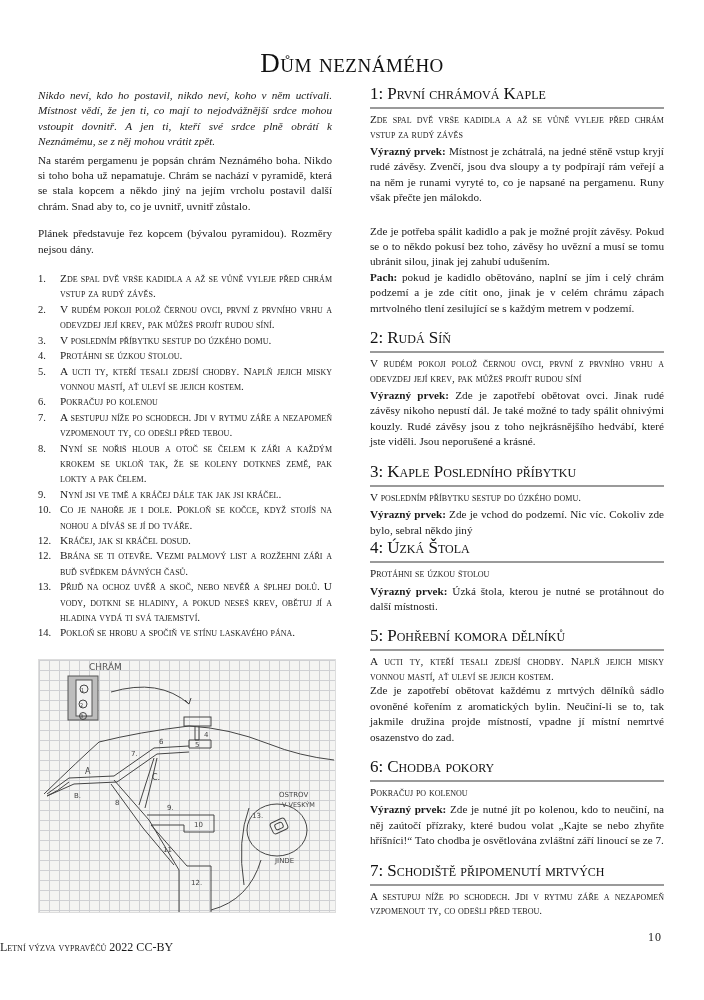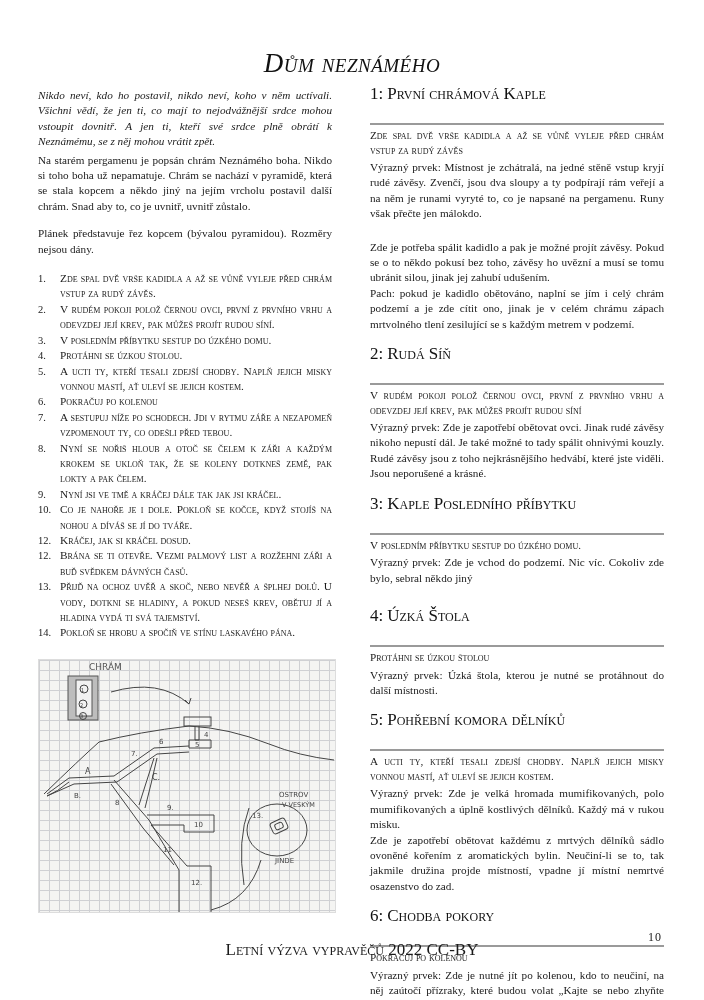--- a/index.html
+++ b/index.html
@@ -2,30 +2,30 @@
 <html><head>
 <meta charset="utf-8">
 <style>
   html, body { margin:0; padding:0; background:#ffffff; }
   body { width:704px; height:1000px; position:relative; overflow:hidden;
          font-family:"DejaVu Serif", serif; color:#1a1a1a; }
   .page { position:absolute; left:0; top:0; width:704px; height:1000px; background:#fff; }
 
   .title { position:absolute; left:0; width:704px; top:48px; text-align:center;
            font-family:"Liberation Serif", serif; font-size:27px; letter-spacing:0.5px;
-           font-variant:small-caps; color:#111;font-style:italic; }
+           font-variant:small-caps; color:#111; }
 
   .col-left { position:absolute; left:38px; top:88px; width:294px; }
   .col-right { position:absolute; left:370px; top:88px; width:294px; }
 
   .intro { font-family:"Liberation Serif", serif; font-style:italic; font-size:11.2px;
            line-height:15.4px; text-align:justify; margin:0; }
 
   .h2 { font-family:"Liberation Serif", serif; font-variant:small-caps; font-size:17px;
-        margin:14px 0 0 0; padding-bottom:19px; border-bottom:2.5px solid #9a9a9a; color:#111; }
+        margin:14px 0 0 0; padding-bottom:3px; border-bottom:2.5px solid #9a9a9a; color:#111; }
   .h2 .num { margin-right:4px; }
 
   .para { font-family:"Liberation Serif", serif; font-size:11.2px; line-height:15.4px;
           text-align:justify; margin:3px 0 0 0; }
 
   ol.steps { list-style:none; padding:0; margin:14px 0 0 0; }
   ol.steps li { display:flex; font-family:"Liberation Serif", serif; font-variant:small-caps;
                 font-size:11.3px; line-height:15.4px; margin:0; }
   ol.steps li .n { width:22px; flex:0 0 22px; font-variant:normal; font-size:10.5px; }
   ol.steps li .t { flex:1; text-align:justify; }
@@ -35,36 +35,36 @@
          background-image:
            linear-gradient(#cfd0d3 1px, transparent 1px),
            linear-gradient(90deg, #cfd0d3 1px, transparent 1px);
          background-size:10px 10px;text-decoration:underline; }
   .map svg { position:absolute; left:0; top:0; }
 
   .room { margin-top:0; }
   .room .h2 { margin-top:9px; }
   .verse { font-family:"Liberation Serif", serif; font-variant:small-caps; font-size:11.2px;
            line-height:14.5px; margin:3px 0 0 0; text-align:justify; }
-  .room .para b { font-weight:normal; }
+  .room .para b { font-weight:bold; }
 
   .pagenum { position:absolute; left:648px; top:930px; font-family:"Liberation Serif", serif;
              font-size:12px; letter-spacing:1px; }
-  .footer { position:absolute; left:0; width:704px; top:940px; text-align:center;
-            font-family:"Liberation Serif", serif; font-variant:small-caps; font-size:17px; }
+  .footer { position:absolute; left:0; width:704px; top:940px; text-align:left;
+            font-family:"Liberation Serif", serif; font-variant:small-caps; font-size:12px; }
 </style>
 </head>
 <body>
 
 <div class="page">
 
   <div class="title">Dům neznámého</div>
 
   <div class="col-left">
-    <p class="intro">Nikdo neví, kdo ho postavil, nikdo neví, koho v něm uctívali. Všichni vědí, že jen ti, co mají to nejodvážnější srdce mohou vstoupit dovnitř. A jen ti, kteří své srdce plně obrátí k Neznámému, se z něj mohou vrátit zpět.</p>
+    <p class="intro">Nikdo neví, kdo ho postavil, nikdo neví, koho v něm uctívali. Místnost vědí, že jen ti, co mají to nejodvážnější srdce mohou vstoupit dovnitř. A jen ti, kteří své srdce plně obrátí k Neznámému, se z něj mohou vrátit zpět.</p>
 
     <p class="para">Na starém pergamenu je popsán chrám Neznámého boha. Nikdo si toho boha už nepamatuje. Chrám se nachází v pyramidě, která se stala kopcem a někdo jiný na jejím vrcholu postavil další chrám. Snad aby to, co je uvnitř, uvnitř zůstalo.</p>
     <p class="para" style="margin-top:12px">Plánek představuje řez kopcem (bývalou pyramidou). Rozměry nejsou dány.</p>
 
     <ol class="steps">
       <li>
           <span class="n">1.</span>
           <span class="t">Zde spal dvě vrše kadidla a až se vůně vyleje před chrám vstup za rudý závěs.</span>
         </li>
       <li>
@@ -194,29 +194,28 @@
       <p class="para"><b>Výrazný prvek:</b><span> Zde je zapotřebí obětovat ovci. Jinak rudé závěsy nikoho nepustí dál. Je také možné to tady spálit ohnivými kouzly. Rudé závěsy jsou z toho nejkrásnějšího hedvábí, které jste viděli. Jsou neporušené a krásné.</span></p>
     </div>
 
     <div class="room">
       <div class="h2" style="margin-top:12px"><span class="num">3:</span><span>Kaple Posledního příbytku</span></div>
       <p class="verse">V posledním příbytku sestup do úzkého domu.</p>
       <p class="para"><b>Výrazný prvek:</b><span> Zde je vchod do podzemí. Nic víc. Cokoliv zde bylo, sebral někdo jiný</span></p>
     </div>
 
     <div class="room">
-      <div class="h2" style="margin-top:20px"><span class="num">4:</span><span>Úzká Štola</span></div>
+      <div class="h2" style="margin-top:0"><span class="num">4:</span><span>Úzká Štola</span></div>
       <p class="verse">Protáhni se úzkou štolou</p>
       <p class="para"><b>Výrazný prvek:</b><span> Úzká štola, kterou je nutné se protáhnout do další místnosti.</span></p>
     </div>
 
     <div class="room">
       <div class="h2" style="margin-top:12px"><span class="num">5:</span><span>Pohřební komora dělníků</span></div>
       <p class="verse">A ucti ty, kteří tesali zdejší chodby. Naplň jejich misky vonnou mastí, ať uleví se jejich kostem.</p>
-      <p class="para"><b>Výrazný prvek:</b><span> Zde je velká hromada mumifikovaných, polo mumifikovaných a úplně kostlivých dělníků. Každý má v rukou misku.</span></p>
       <p class="para" style="margin-top:0"><span>Zde je zapotřebí obětovat každému z mrtvých dělníků sádlo ovoněné kořením z aromatických bylin. Neučiní-li se to, tak jakmile družina projde místností, vpadne jí místní nemrtvé osazenstvo do zad.</span></p>
     </div>
 
     <div class="room">
       <div class="h2" style="margin-top:12px"><span class="num">6:</span><span>Chodba pokory</span></div>
       <p class="verse">Pokračuj po kolenou</p>
       <p class="para"><b>Výrazný prvek:</b><span> Zde je nutné jít po kolenou, kdo to neučiní, na něj zaútočí přízraky, které budou volat „Kajte se nebo zhyňte hříšníci!“ Tato chodba je osvětlována zvláštní září linoucí se ze 7.</span></p>
     </div>
 
     <div class="room">

